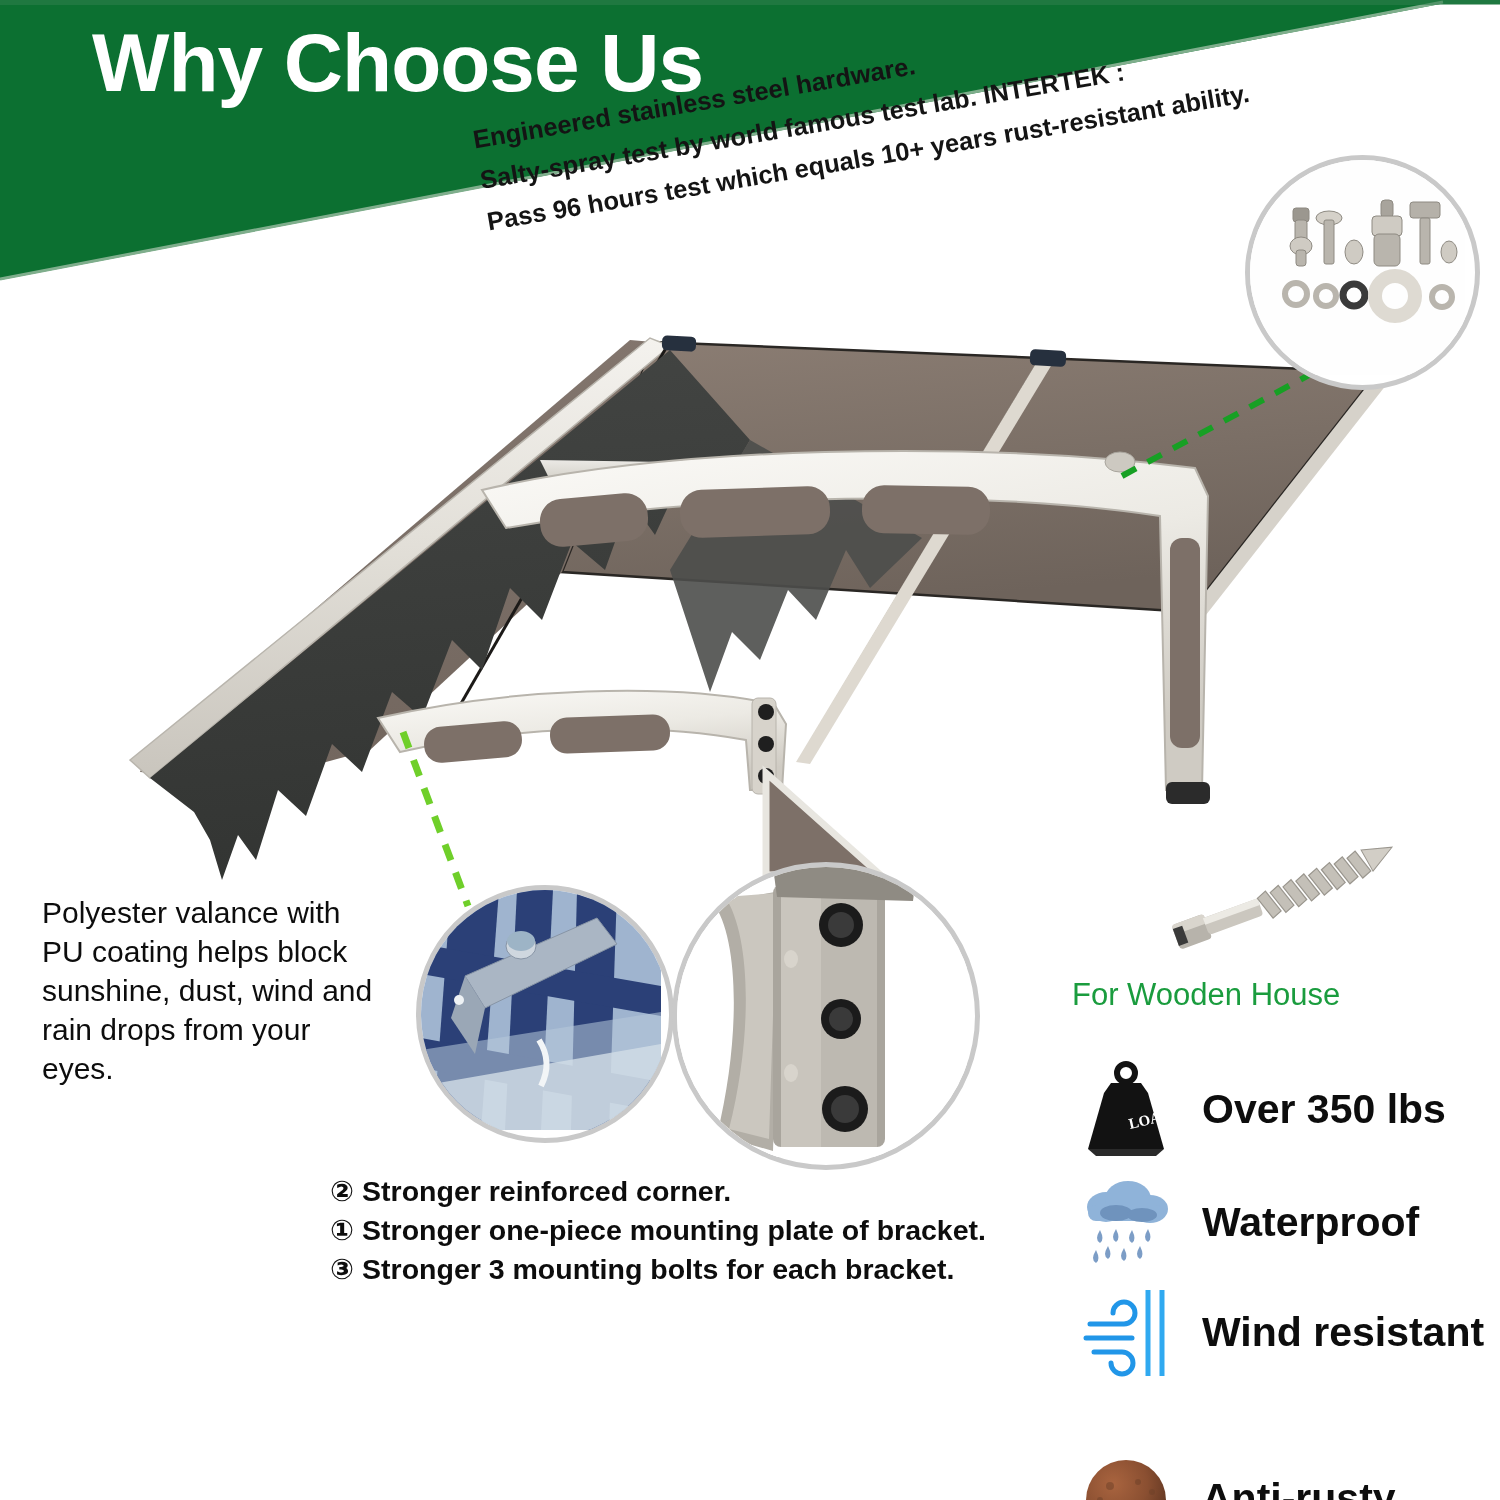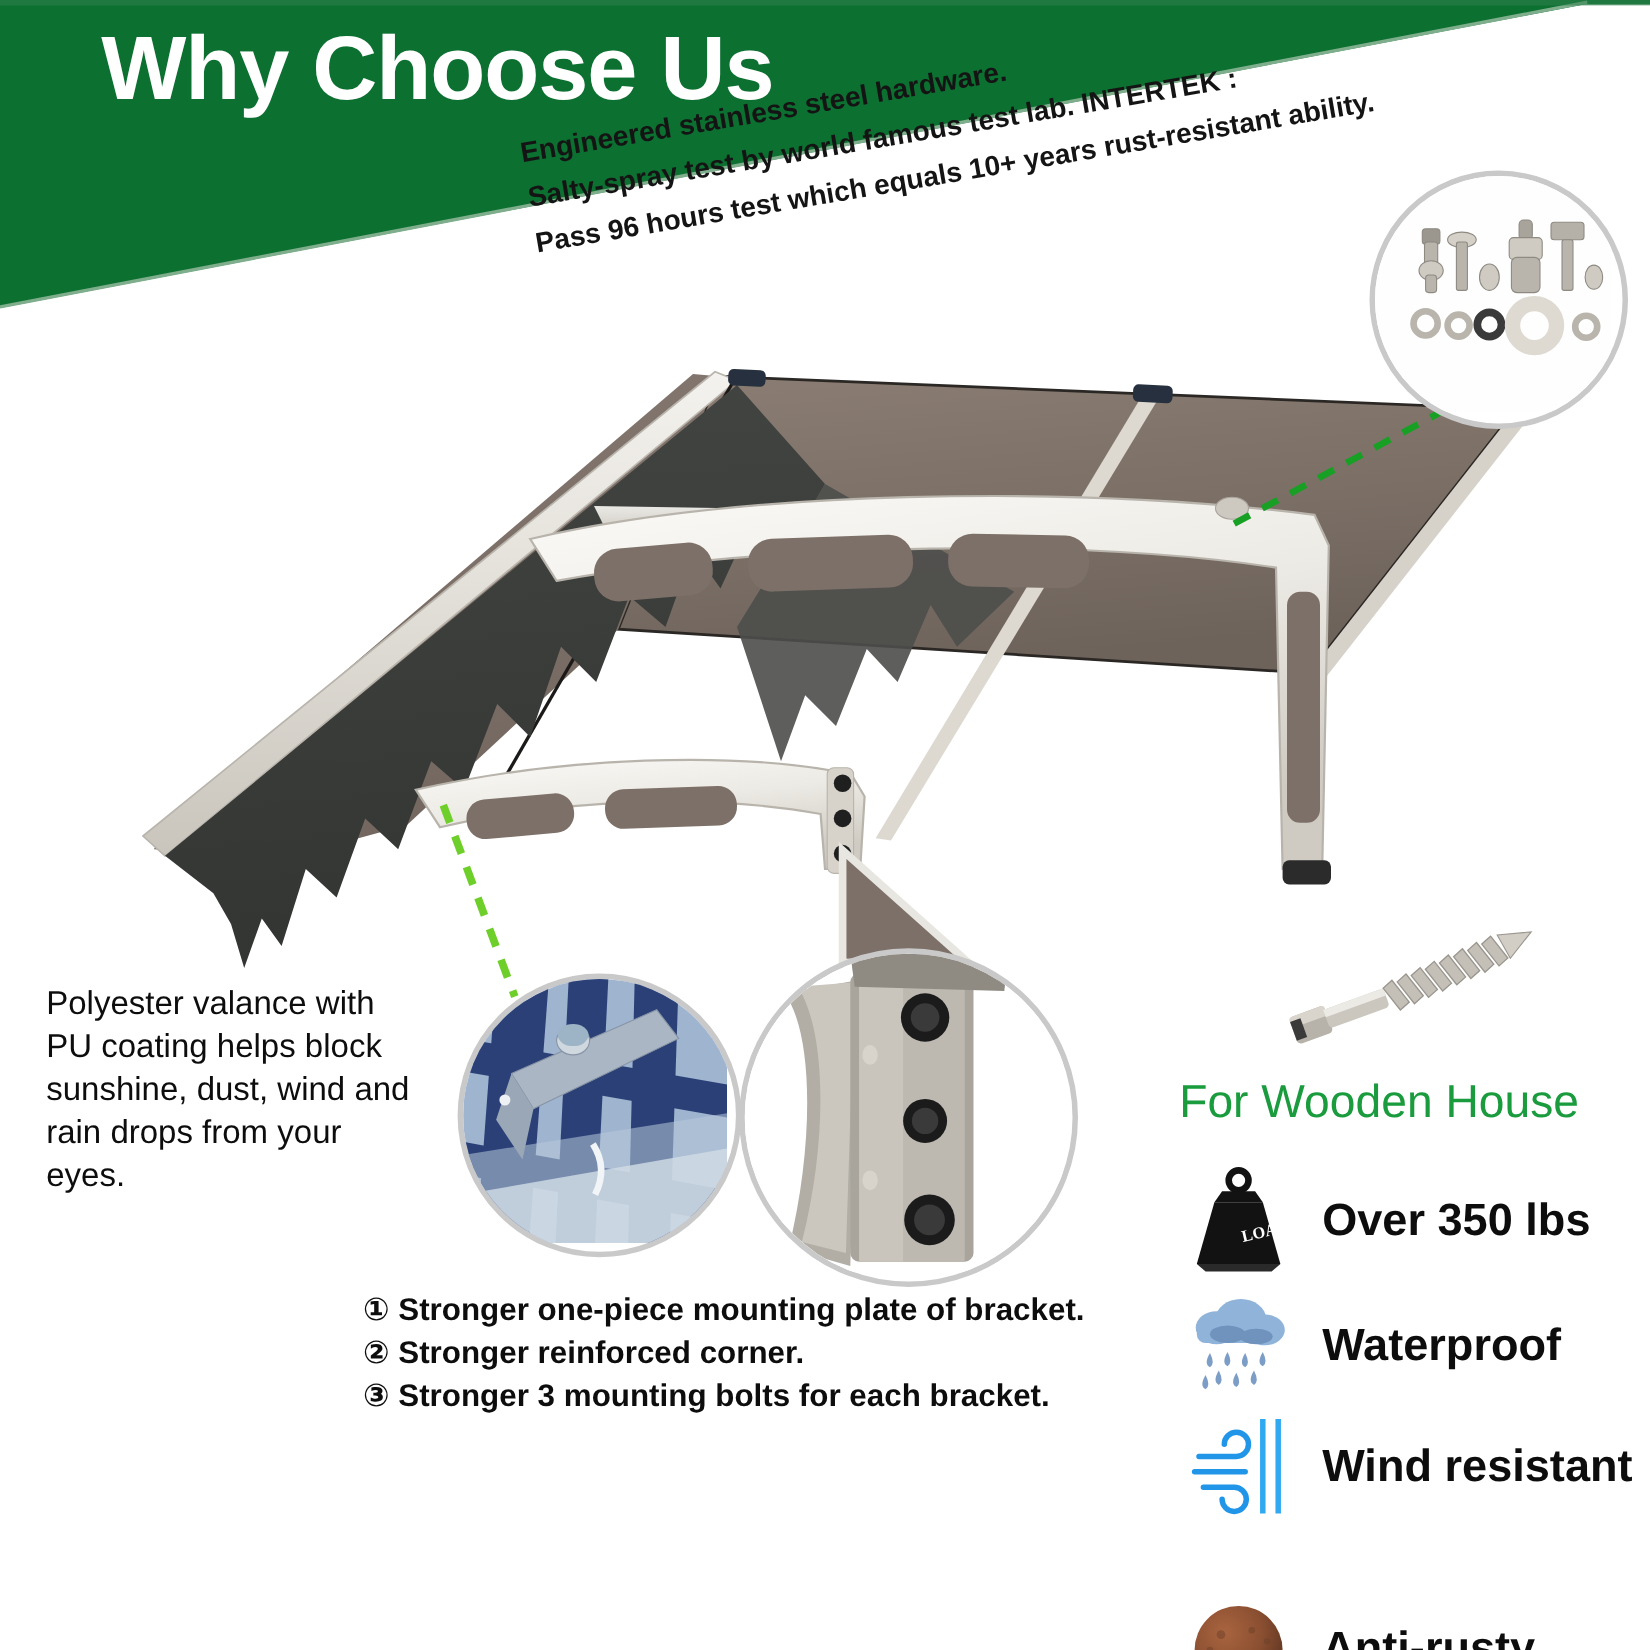--- a/index.html
+++ b/index.html
@@ -51,21 +51,21 @@
     position:absolute;left:330px;top:1172px;width:740px;
     font-size:28.5px;font-weight:bold;color:#0d0d0d;line-height:1.36;
   }
   .num-list .li{display:block;white-space:nowrap;}
   .num-list .li.wrap{white-space:normal;}
   .num-list .n{font-weight:bold;}
 
   
   .wooden-title{
     position:absolute;left:1072px;top:977px;
-    font-size:42px;color:#1a9c3e;font-weight:normal;white-space:nowrap;
+    font-size:31px;color:#1a9c3e;font-weight:normal;white-space:nowrap;
   }
   .feat{position:absolute;left:1072px;display:flex;align-items:center;gap:22px;}
   .feat .ico{width:108px;height:108px;flex:0 0 108px;display:flex;
              align-items:center;justify-content:center;}
   .feat .lbl{font-size:41px;font-weight:bold;color:#0d0d0d;white-space:nowrap;}
   #feat-0{top:1055px;}
   #feat-1{top:1168px;}
   #feat-2{top:1278px;}
   #feat-3{top:1444px;justify-content:flex-end;}
 
@@ -286,26 +286,26 @@
         </g>
         <polygon points="222,38 252,46 226,62" fill="#d2cec6" stroke="#9a968e"></polygon>
       </g>
     </svg>
   </div>
 
   <div class="left-copy">Polyester valance with PU coating  helps block sunshine, dust, wind and rain drops from your eyes.</div>
 
   <div class="num-list">
     <span class="li">
+      <span class="n">②</span>
+      <span>Stronger reinforced corner.</span>
+    </span>
+    <span class="li">
       <span class="n">①</span>
       <span>Stronger one-piece mounting plate of bracket.</span>
-    </span>
-    <span class="li">
-      <span class="n">②</span>
-      <span>Stronger reinforced corner.</span>
     </span>
     <span class="li">
       <span class="n">③</span>
       <span>Stronger 3 mounting bolts for each bracket.</span>
     </span>
   </div>
 
   <div class="wooden-title">For Wooden House</div>
 
   <div class="feat" id="feat-0">

